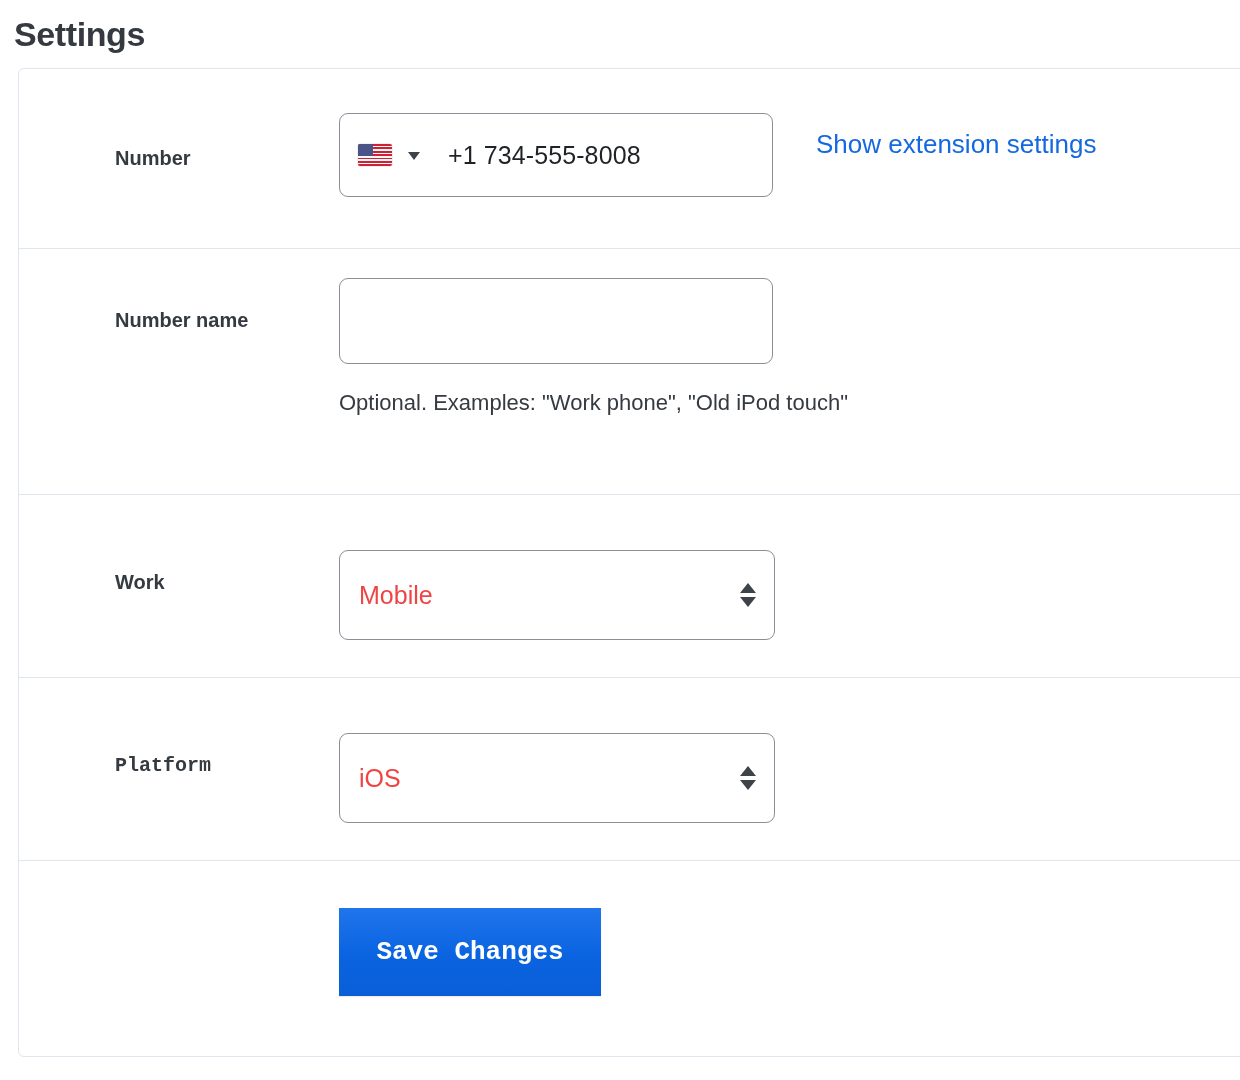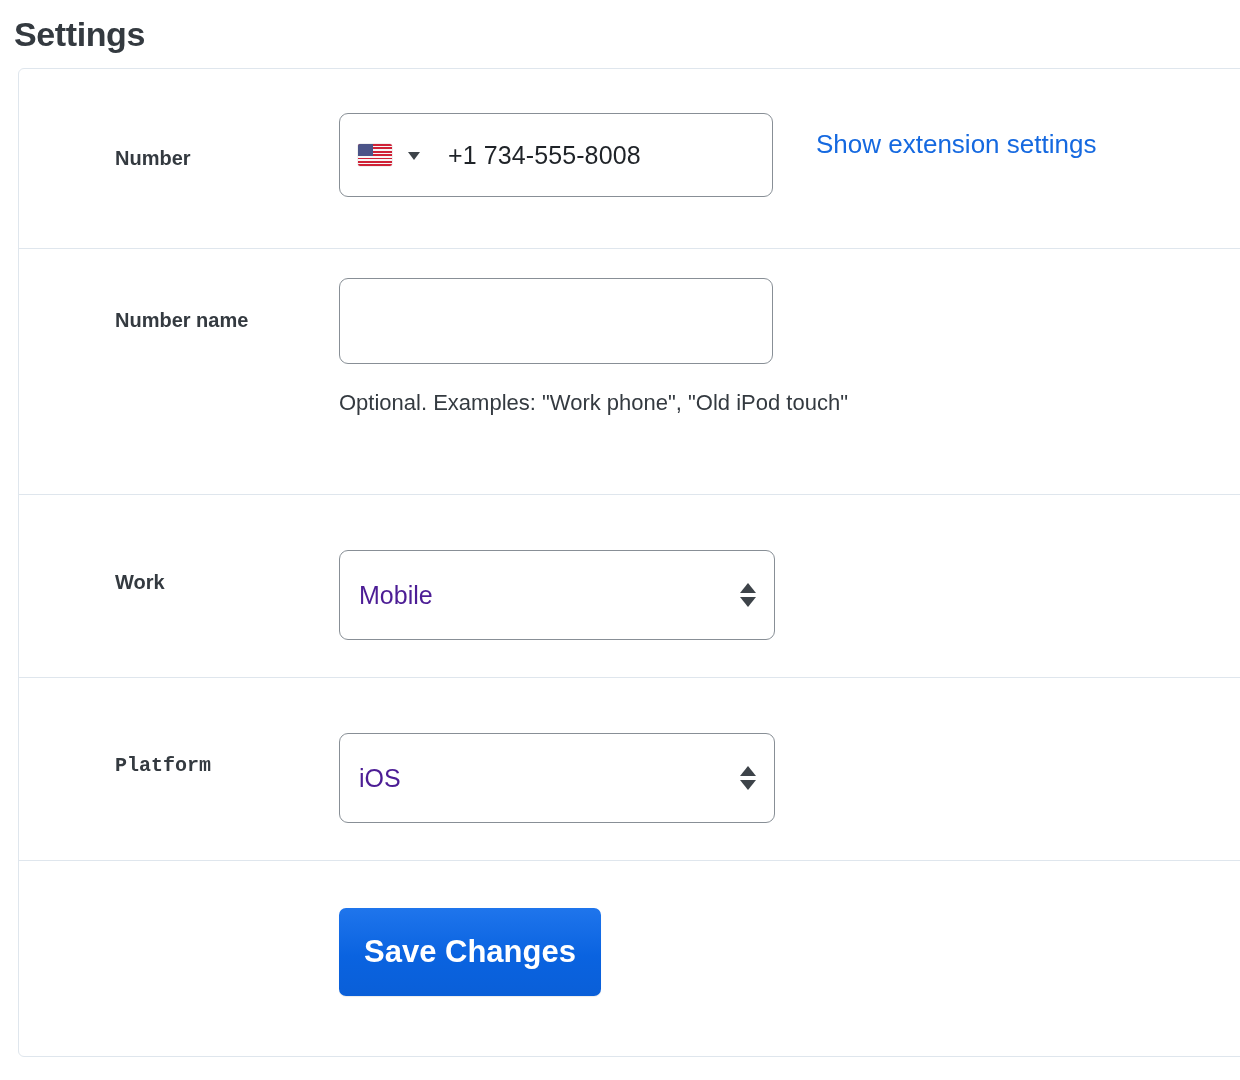--- a/index.html
+++ b/index.html
@@ -184,21 +184,21 @@
     width: 436px;
     height: 90px;
     border: 1px solid #888f96;
     border-radius: 9px;
     background: #ffffff;
     box-sizing: border-box;
     display: flex;
     align-items: center;
     padding-left: 19px;
     font-size: 25px;
-    color: #4c1d95;
+    color: #ef4444;
   }
   .select-arrows {
     position: absolute;
     right: 18px;
     top: 50%;
     transform: translateY(-50%);
     display: flex;
     flex-direction: column;
     gap: 4px;
     align-items: center;
@@ -226,25 +226,25 @@
     text-decoration: none;
     white-space: nowrap;
     margin-left: 16px;
   }
 
   
   .save-button {
     width: 262px;
     height: 88px;
     border: none;
-    border-radius: 7px;
+    border-radius: 0;
     background: linear-gradient(to bottom, #1f75ec 0%, #0a63e0 55%, #0a5fd8 100%);
     color: #ffffff;
-    font-family: Liberation Sans, sans-serif;
-    font-size: 31px;
+    font-family: Liberation Mono, monospace;
+    font-size: 26px;
     font-weight: bold;
     cursor: pointer;
     box-shadow: 0 1px 1px rgba(0,0,0,0.08);
   }
 </style>
 </head>
 <body>
 
 <div class="page">
 

